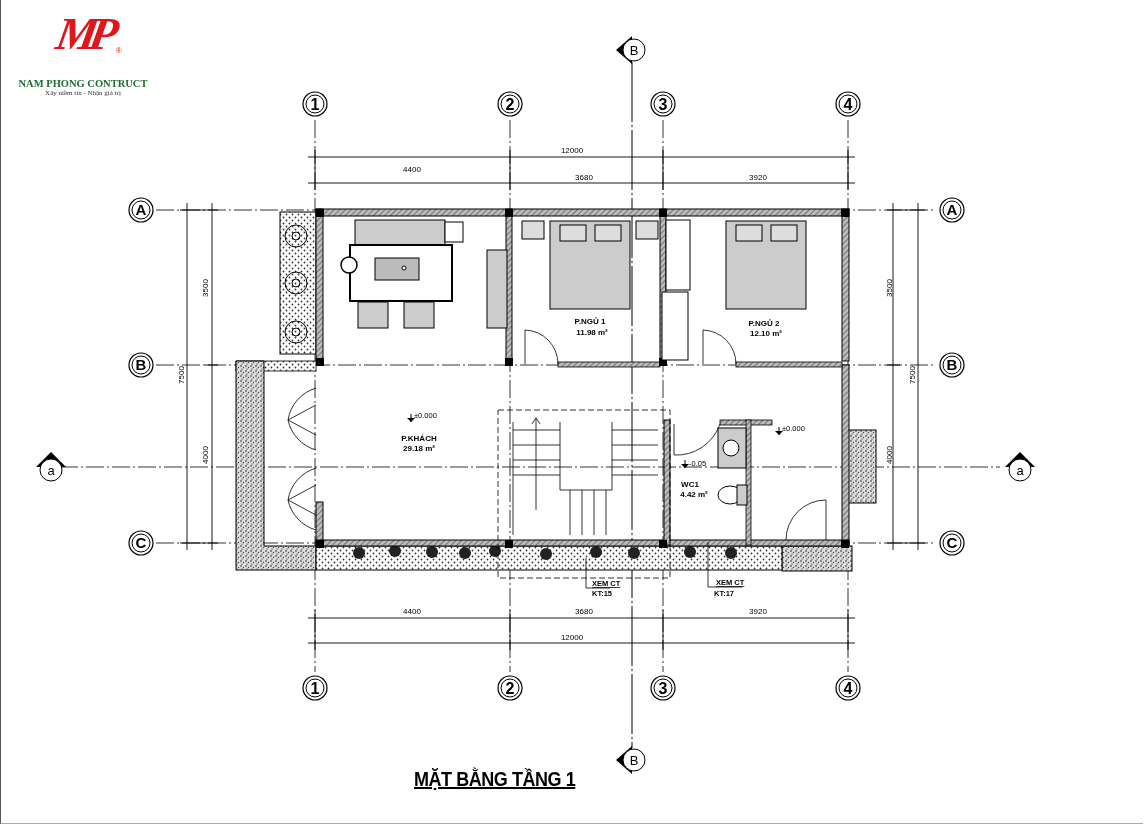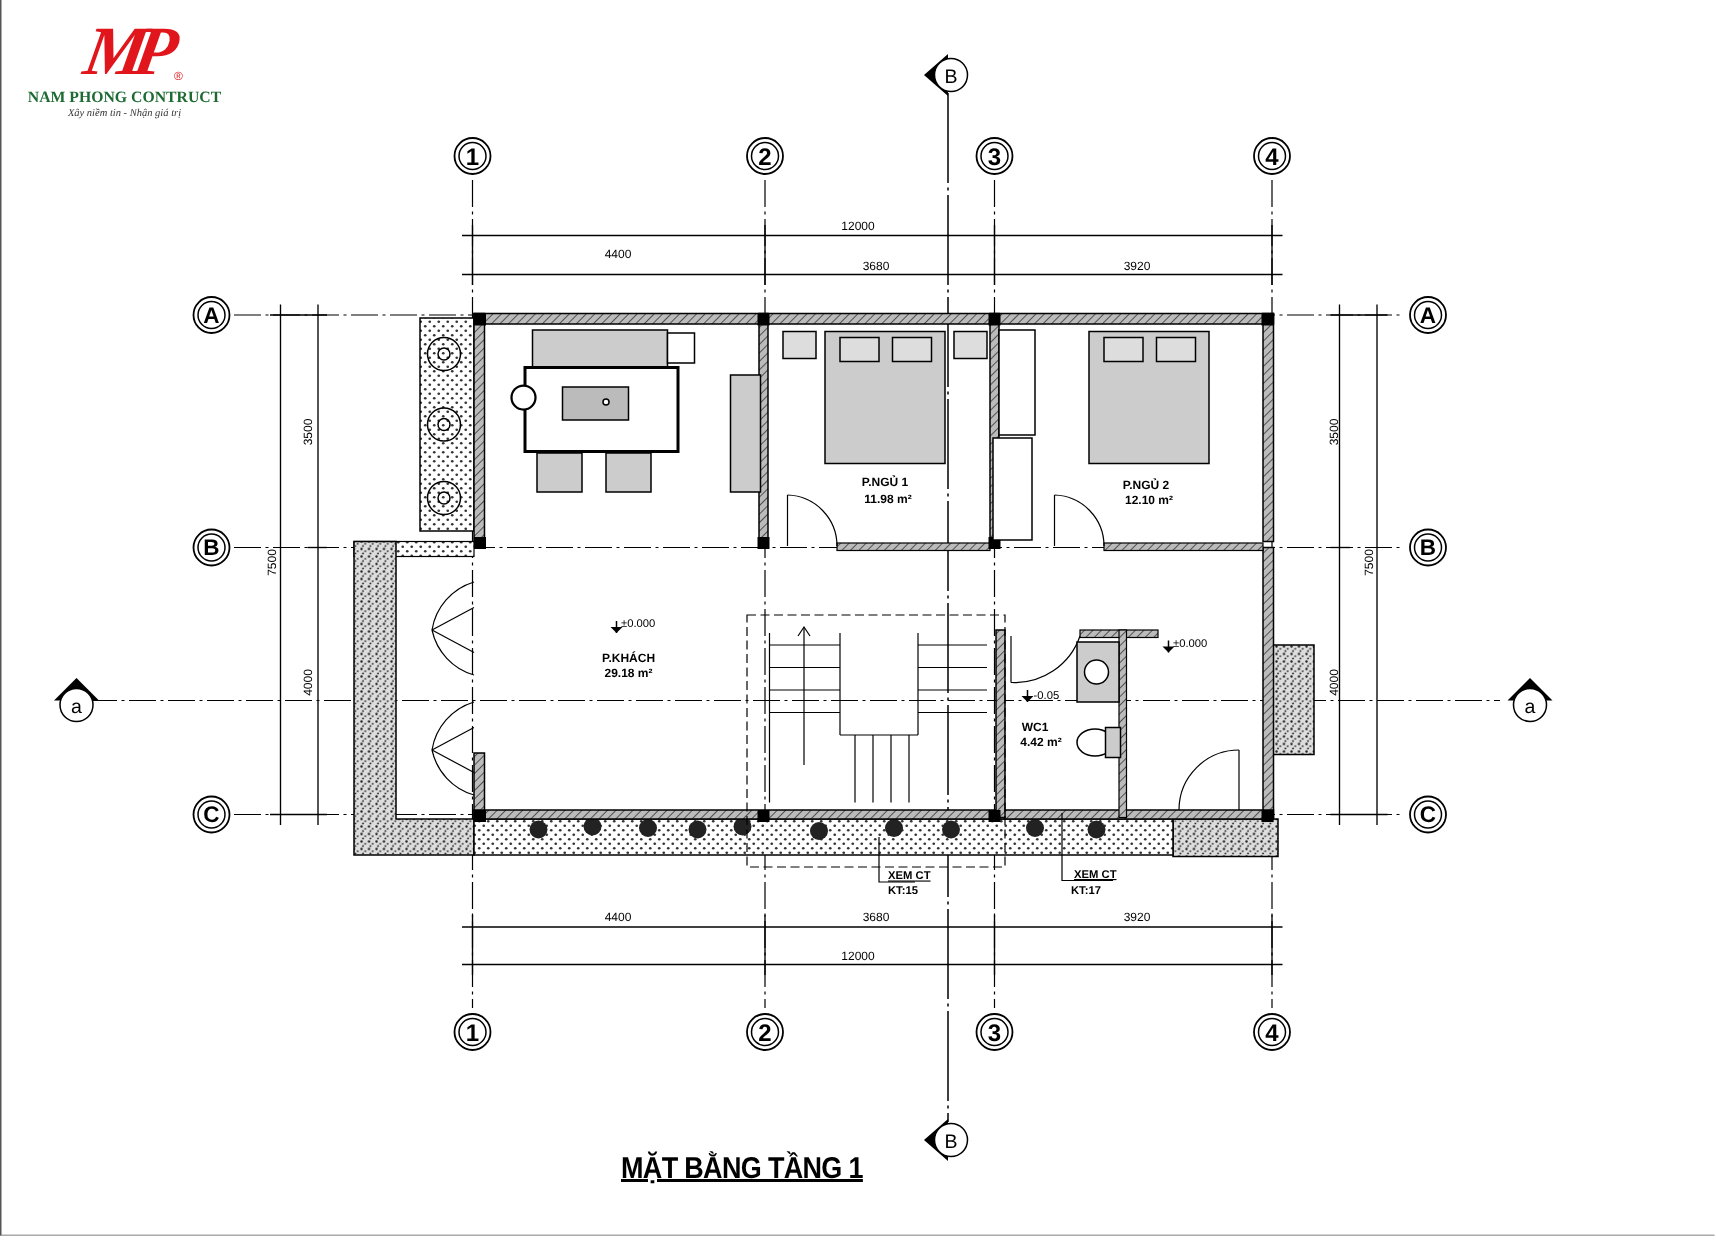--- a/index.html
+++ b/index.html
@@ -1,22 +1,22 @@
 <!DOCTYPE html>
 <html><head>
 <meta charset="utf-8">
 <style>
   html,body{margin:0;padding:0;background:#fff;}
   body{width:1144px;height:828px;position:relative;overflow:hidden;font-family:"Liberation Sans",sans-serif;}
   .frame{position:absolute;left:0;top:0;width:1143px;height:824px;border-left:1px solid #555;border-bottom:1px solid #aaa;box-sizing:border-box;}
   .logo{position:absolute;left:8px;top:10px;width:150px;height:80px;text-align:center;}
   .logo-mark{font-family:"Liberation Serif",serif;font-style:italic;font-weight:bold;font-size:46px;color:#e0161c;letter-spacing:-8px;line-height:48px;transform:skewX(-10deg);display:inline-block;}
   .logo-reg{position:absolute;left:108px;top:36px;font-size:8px;color:#e0161c;}
-  .logo-name{font-family:"Liberation Serif",serif;font-weight:bold;font-size:10.5px;color:#1d6b32;margin-top:2px;white-space:nowrap;}
-  .logo-slogan{font-family:"Liberation Serif",serif;font-style:italic;font-size:7px;color:#333;}
+  .logo-name{font-family:"Liberation Serif",serif;font-weight:bold;font-size:10.5px;color:#1d6b32;margin-top:20px;white-space:nowrap;}
+  .logo-slogan{font-family:"Liberation Serif",serif;font-size:7px;color:#333;}
   svg{position:absolute;left:0;top:0;}
   .t{font-family:"Liberation Sans",sans-serif;}
   .title{position:absolute;left:414px;top:768px;font-size:20px;font-weight:bold;text-decoration:underline;letter-spacing:-0.5px;color:#000;transform:scaleX(0.9);transform-origin:left;}
 </style>
 </head>
 <body>
 
 <div class="frame"></div>
 
 <div class="logo">

